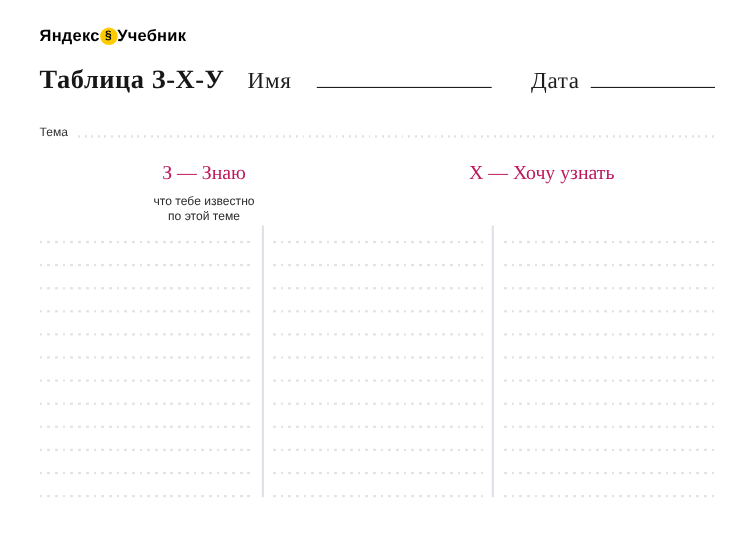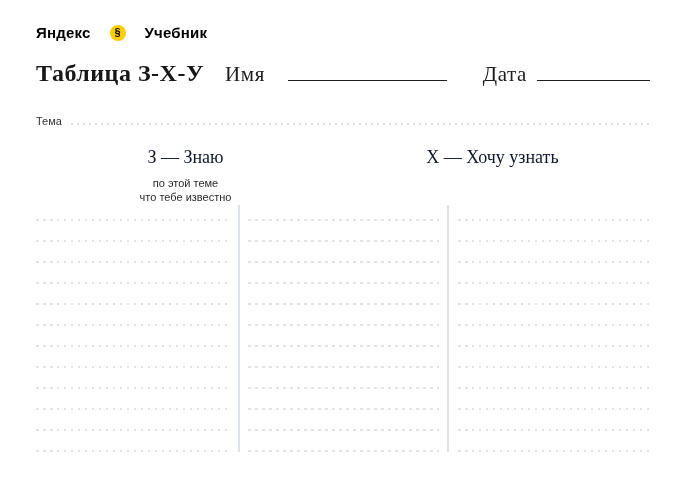--- a/index.html
+++ b/index.html
@@ -8,21 +8,21 @@
     width: 685px; height: 485px;
     background: #ffffff;
     font-family: "Liberation Sans", sans-serif;
     color: #1a1a1a;
     overflow: hidden;
     box-sizing: border-box;
     padding: 24px 35px 0 36px;
   }
 
   
-  .logo { display:flex; align-items:center; gap:19px; height:17px; }
+  .logo { display:flex; align-items:center; gap:0; height:17px; }
   .logo-text { font-weight:700; font-size:15px; letter-spacing:0.2px; color:#000; }
   .logo-badge {
     width:16px; height:16px; border-radius:50%;
     background:#ffcc00; color:#000;
     display:inline-flex; align-items:center; justify-content:center;
     font-size:11px; font-weight:700; line-height:1;
   }
 
   
   .header-row { display:flex; align-items:baseline; margin-top:18px; }
@@ -49,21 +49,21 @@
   .topic-dotted {
     flex:1 1 auto; margin-left:9px; height:2px; align-self:flex-end; margin-bottom:2px;
     background: repeating-linear-gradient(90deg, #e2e0dc 0 1.8px, transparent 1.8px 6px);
   }
 
   
   .cols-head { display:flex; margin-top:20px; text-align:center; }
   .col-head { flex:1 1 0; }
   .col-head.mid { padding:0 8px; }
   .col-title {
-    font-family:"Liberation Serif", serif; font-size:18px; line-height:20px; color:#0f172a;
+    font-family:"Liberation Serif", serif; font-size:18px; line-height:20px; color:#be185d;
   }
   .col-sub { margin-top:9px; font-size:11px; line-height:14px; color:#2b2b2b; }
 
   
   .cols-body { display:flex; margin-top:1px; }
   .col-body { flex:1 1 0; }
   .col-body.first { padding-right:10px; }
   .col-body.mid { border-left:2px solid #dfe2e8; border-right:2px solid #dfe2e8; padding:0 8px; }
   .col-body.last { padding-left:9px; }
   .wline {
@@ -93,22 +93,22 @@
 
   <div class="topic-row">
     <span class="topic-label">Тема</span>
     <span class="topic-dotted"></span>
   </div>
 
   <div class="cols-head">
     <div class="col-head">
       <div class="col-title">З — Знаю</div>
       <div class="col-sub">
+        <div>что тебе известно</div>
         <div>по этой теме</div>
-        <div>что тебе известно</div>
       </div>
     </div>
     <div class="col-head mid">
       <div class="col-title">Х — Хочу узнать</div>
     </div>
   </div>
 
   <div class="cols-body">
     <div class="col-body first">
       <div class="wline"></div>

